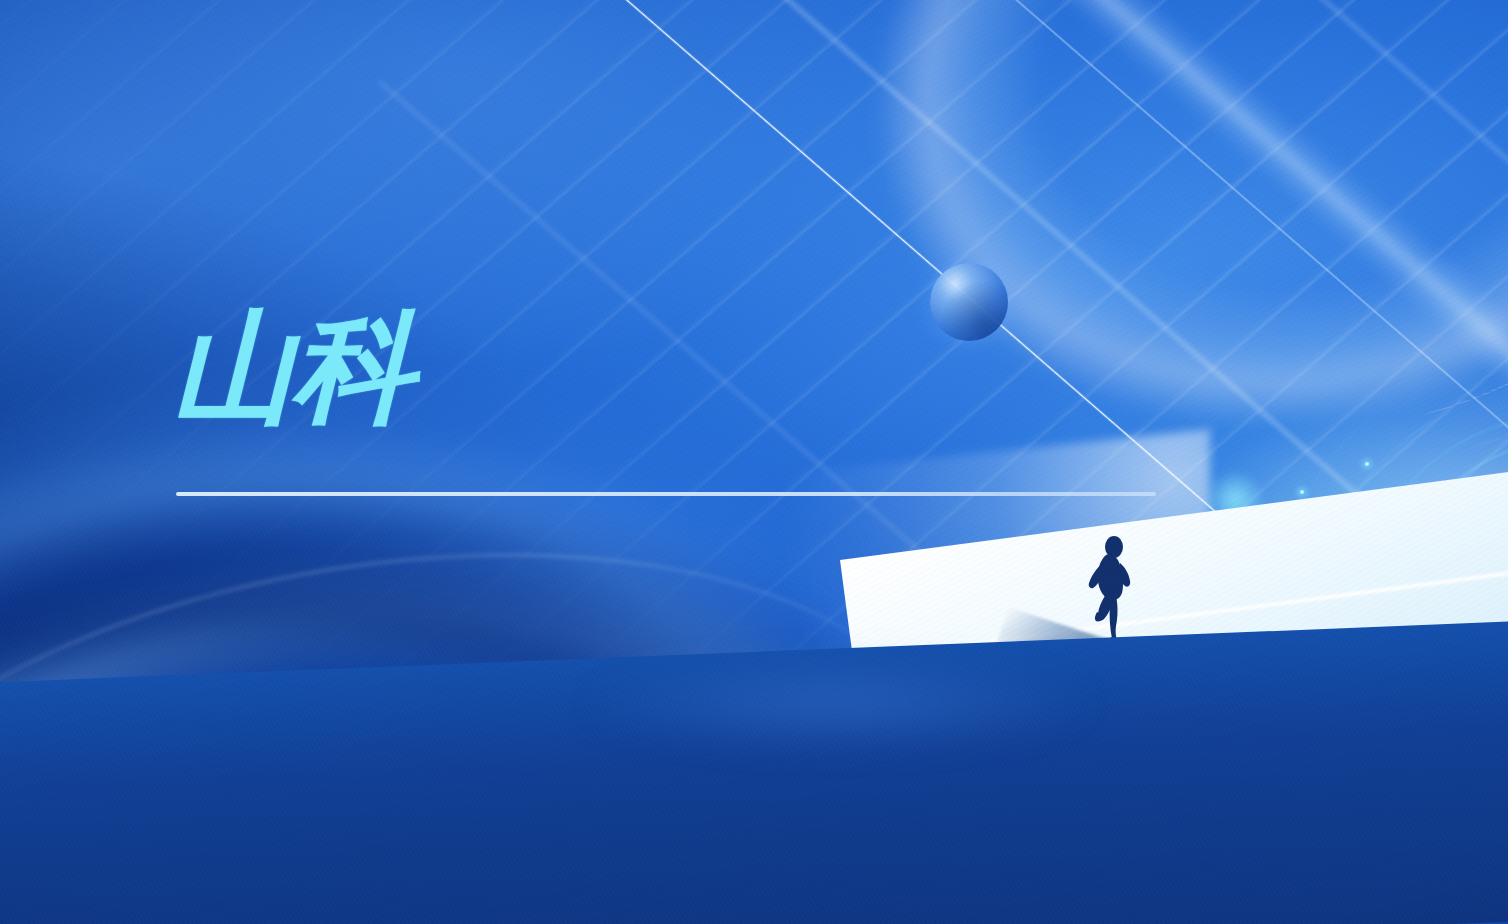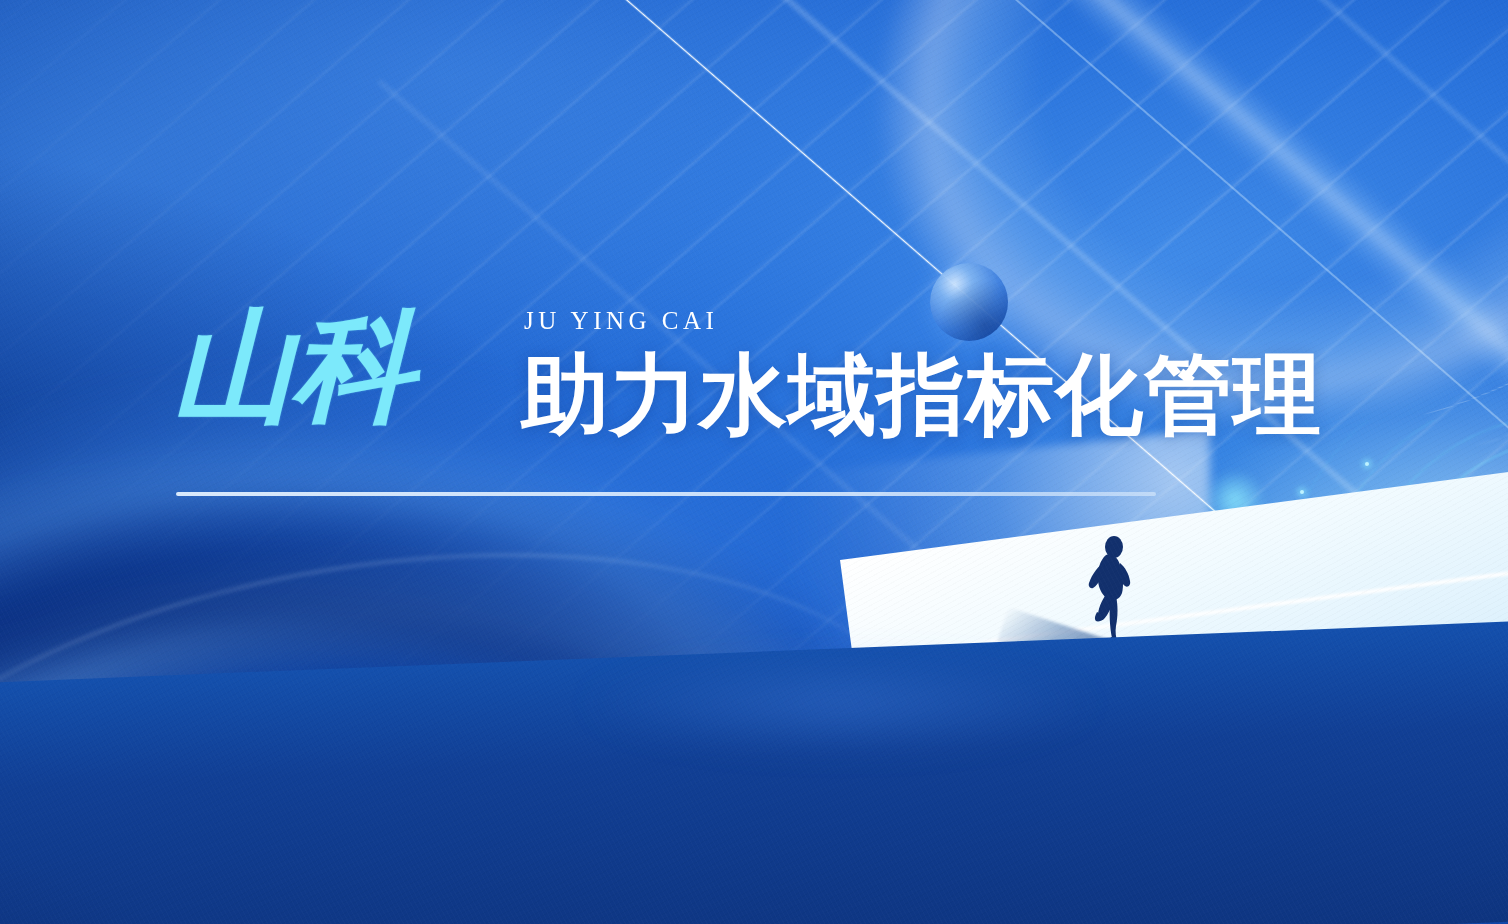--- a/index.html
+++ b/index.html
@@ -1,21 +1,21 @@
 <!DOCTYPE html>
 <html><head>
 <meta charset="utf-8">
 <style>
   html,body{margin:0;padding:0;background:#0a2f7a;}
   *{box-sizing:border-box;}
   .banner{
     position:relative;
     width:1508px;height:924px;
     overflow:hidden;
-    font-family:Liberation Serif, serif;
+    font-family:Liberation Sans, sans-serif;
     background:#6d28d9;
   }
   .layer{position:absolute;inset:0;pointer-events:none;}
 
   
   .bg-base{
     background:
       radial-gradient(120% 90% at 78% 28%, #3f8ae8 0%, #2a74dd 26%, #1b5fcd 48%, #134fb6 68%, #0f3f9e 100%);
   }
   .bg-tint-left{
@@ -452,21 +452,19 @@
   <div class="bottom-band"></div>
   <div class="bottom-band-hi"></div>
 
   <div class="layer texture"></div>
   <div class="layer vignette"></div>
 
   <div class="content">
 
     <div class="brand">山科</div>
 
-    <div class="pinyin">JU YING CAI</div>
-
-    <div class="headline">助力水域指标化管理</div>
+
 
     <div class="divider"></div>
 
 
   </div>
 </div>
 
 </body></html>

